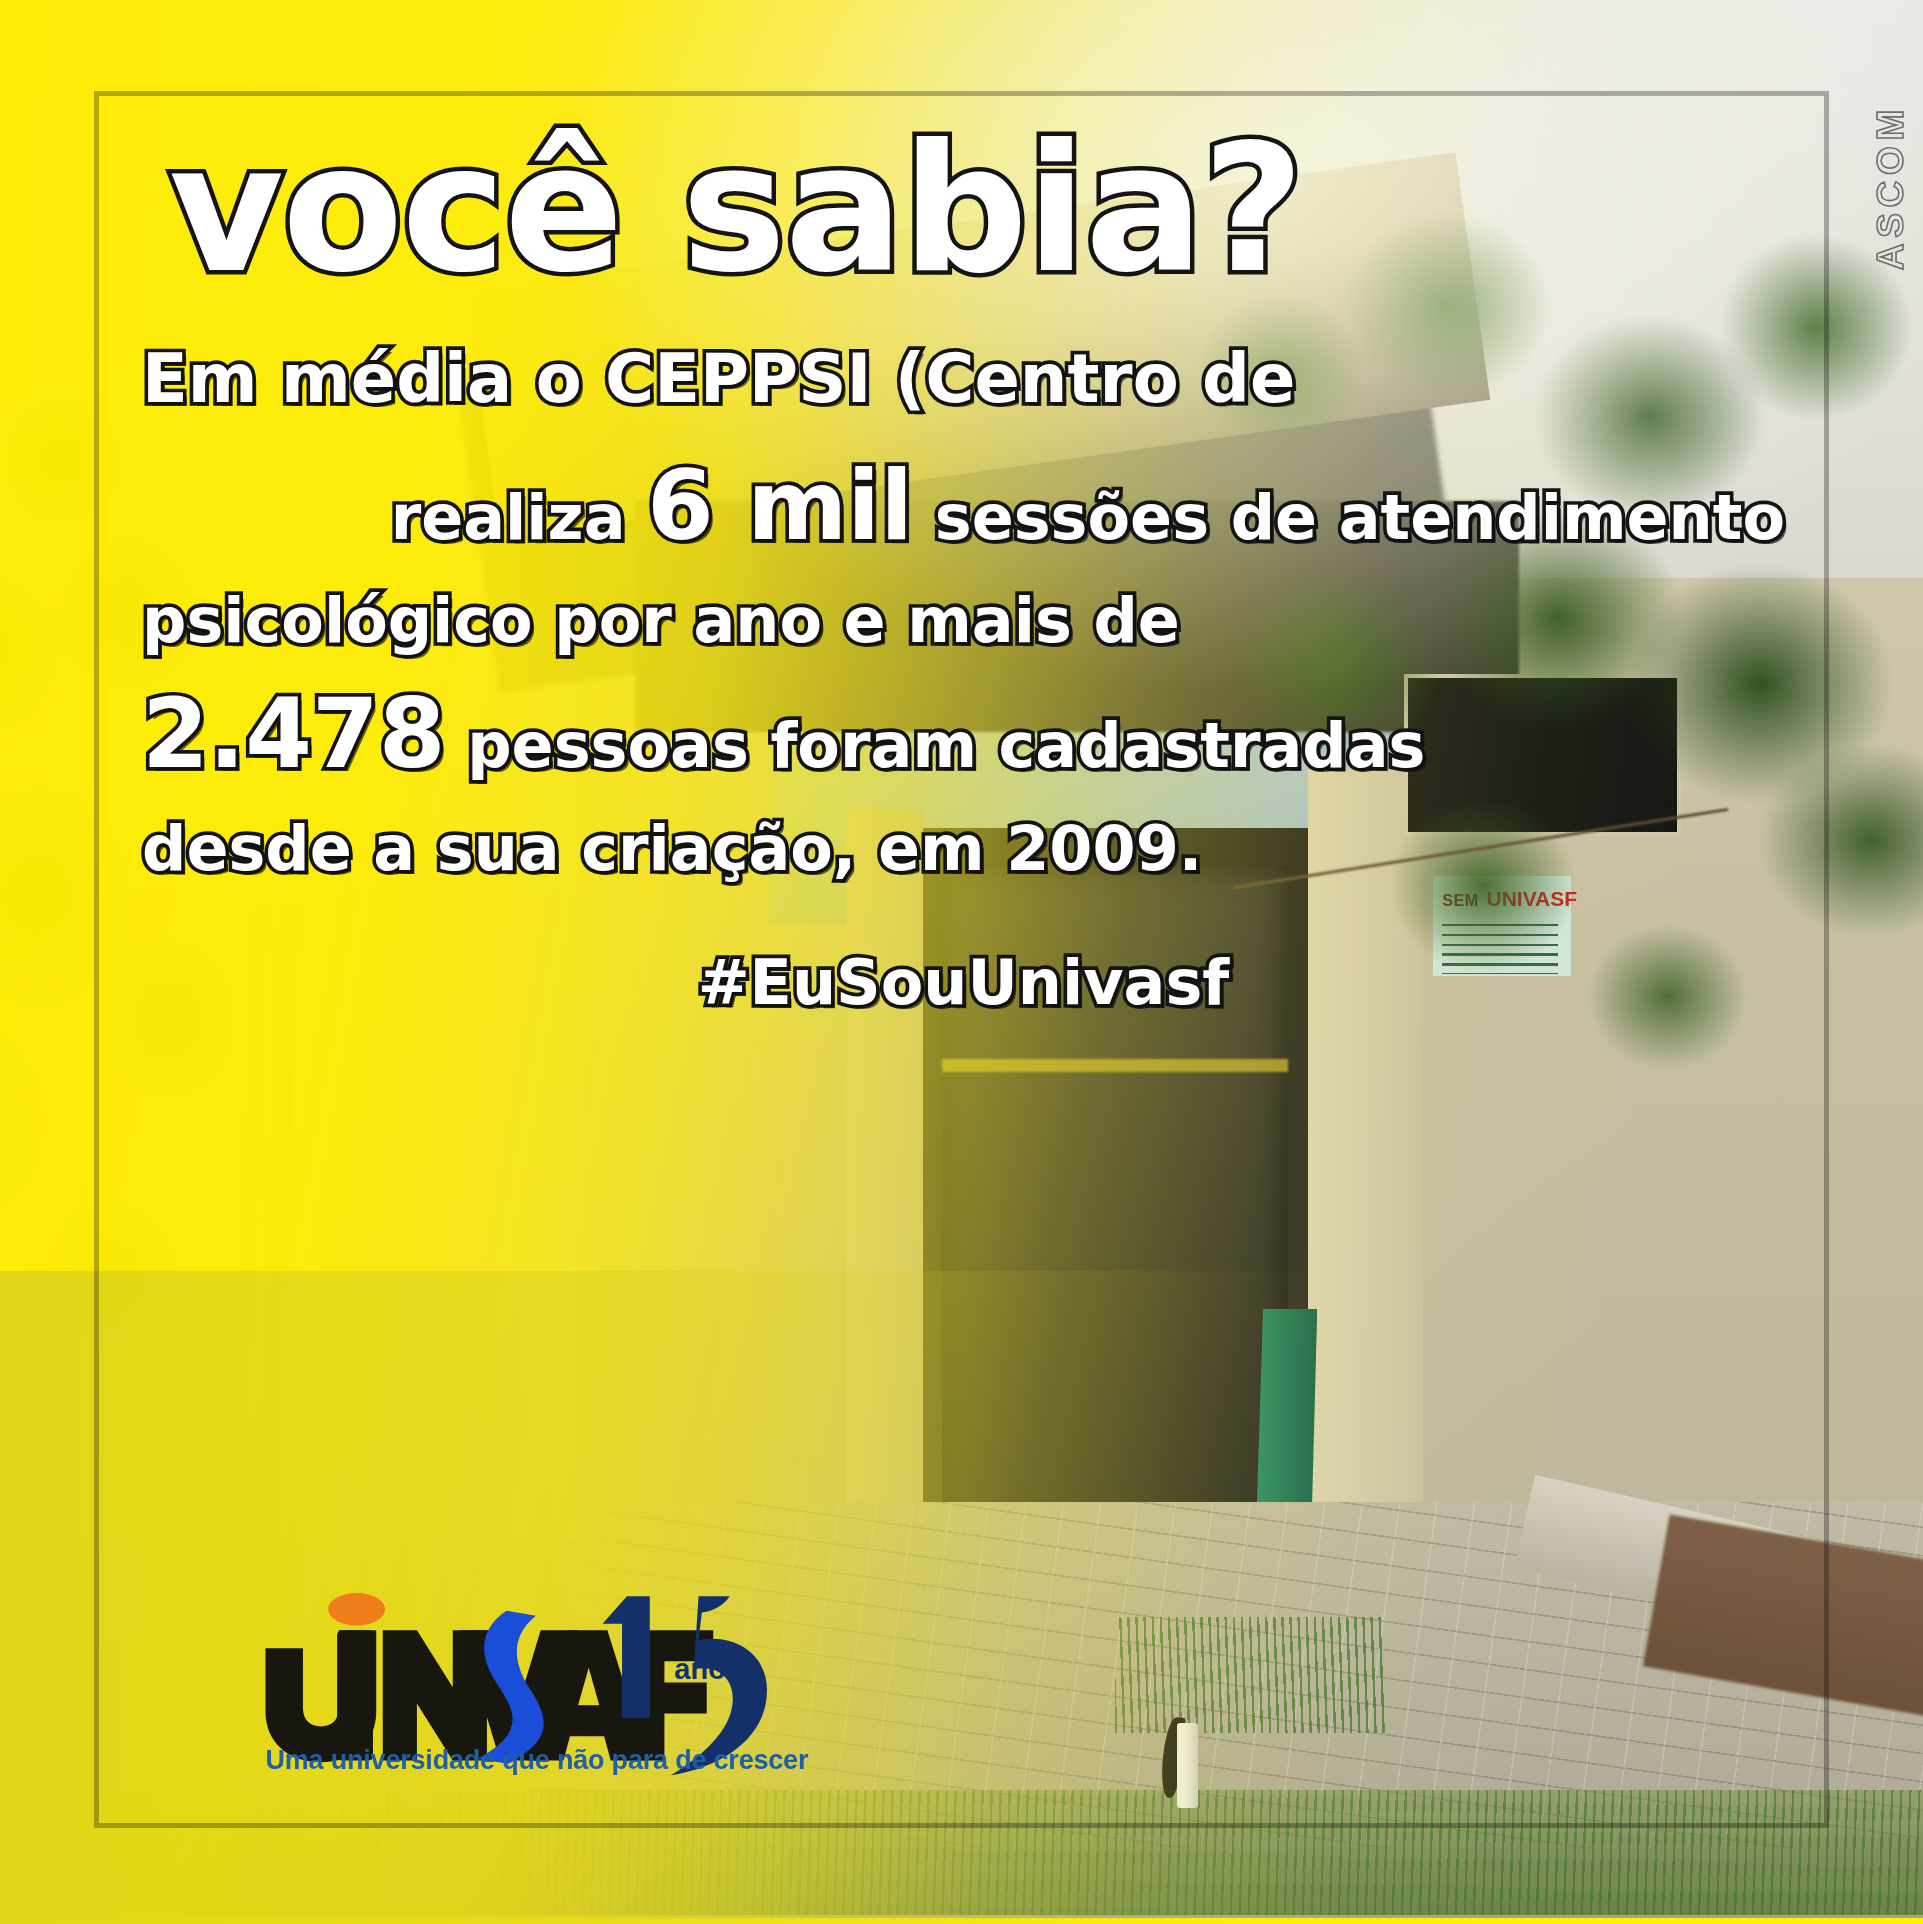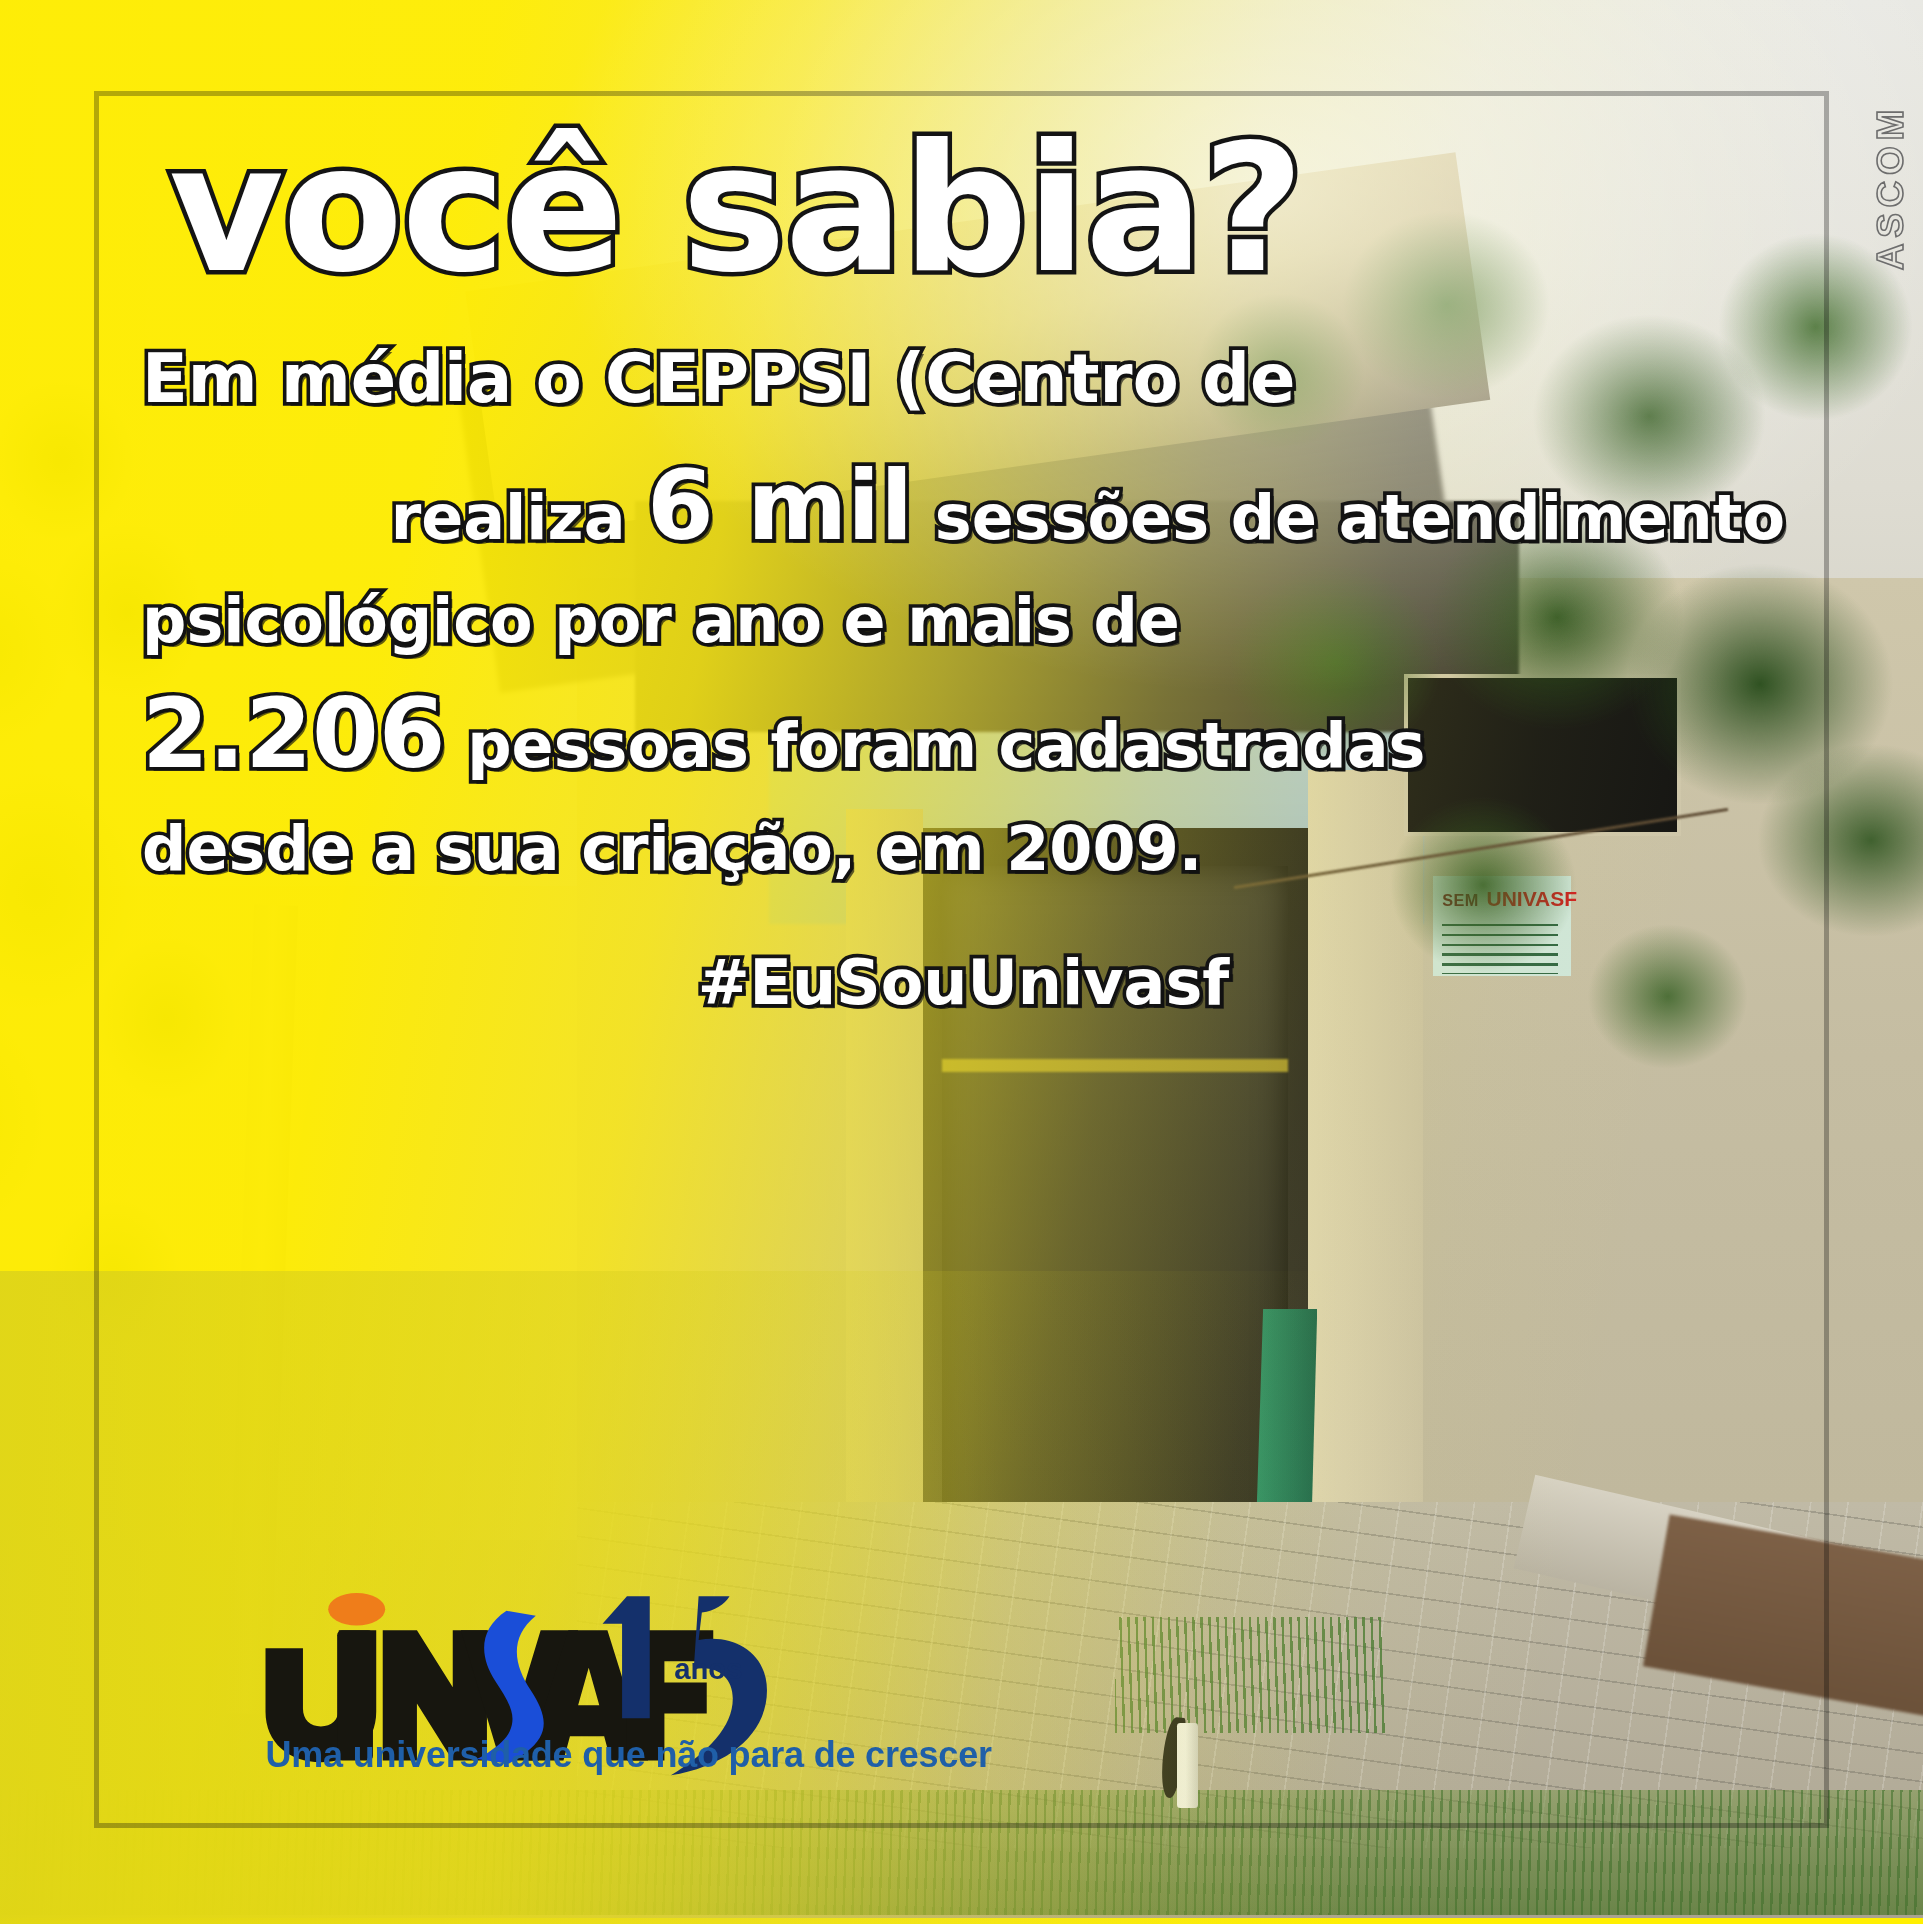--- a/index.html
+++ b/index.html
@@ -175,21 +175,21 @@
   .l6{font-size:62px;line-height:1.28;}
   .big{font-size:96px;}
   .hashtag{font-size:62px;line-height:1;margin-top:64px;text-align:center;
     -webkit-text-stroke:7.3px #141414;}
 
   
   .logo{position:absolute;left:259px;bottom:143px;width:521px;height:204px;}
   .logo svg{display:block;width:100%;height:100%;}
   .logo-tagline{position:absolute;left:6.5px;bottom:6.5px;
     font-family:"Liberation Sans",sans-serif;font-weight:700;
-    font-size:36px;color:#1f5fa8;letter-spacing:-0.2px;white-space:nowrap;}
+    font-size:27px;color:#1f5fa8;letter-spacing:-0.2px;white-space:nowrap;}
 </style>
 </head>
 <body>
 
 <div id="poster">
 
   <div class="photo">
     <div class="sky"></div>
     <div class="bldg-wall"></div>
     <div class="bldg-blue"></div>
@@ -237,21 +237,21 @@
 
     <h1 class="headline">você sabia?</h1>
 
     <div class="body-block">
       <p class="line l1">Em média o CEPPSI (Centro de</p>
 
       <p class="line l3"><span>realiza </span><span class="big">6 mil</span><span> sessões de atendimento</span></p>
 
       <p class="line l4">psicológico por ano e mais de</p>
 
-      <p class="line l5"><span class="big">2.206</span><span> pessoas foram cadastradas</span></p>
+      <p class="line l5"><span class="big">2.478</span><span> pessoas foram cadastradas</span></p>
 
       <p class="line l6">desde a sua criação, em 2009.</p>
 
       <p class="line hashtag">#EuSouUnivasf</p>
     </div>
   </div>
 
   <div class="logo">
     <svg viewBox="0 0 640 250" xmlns="http://www.w3.org/2000/svg" aria-hidden="true">
 

